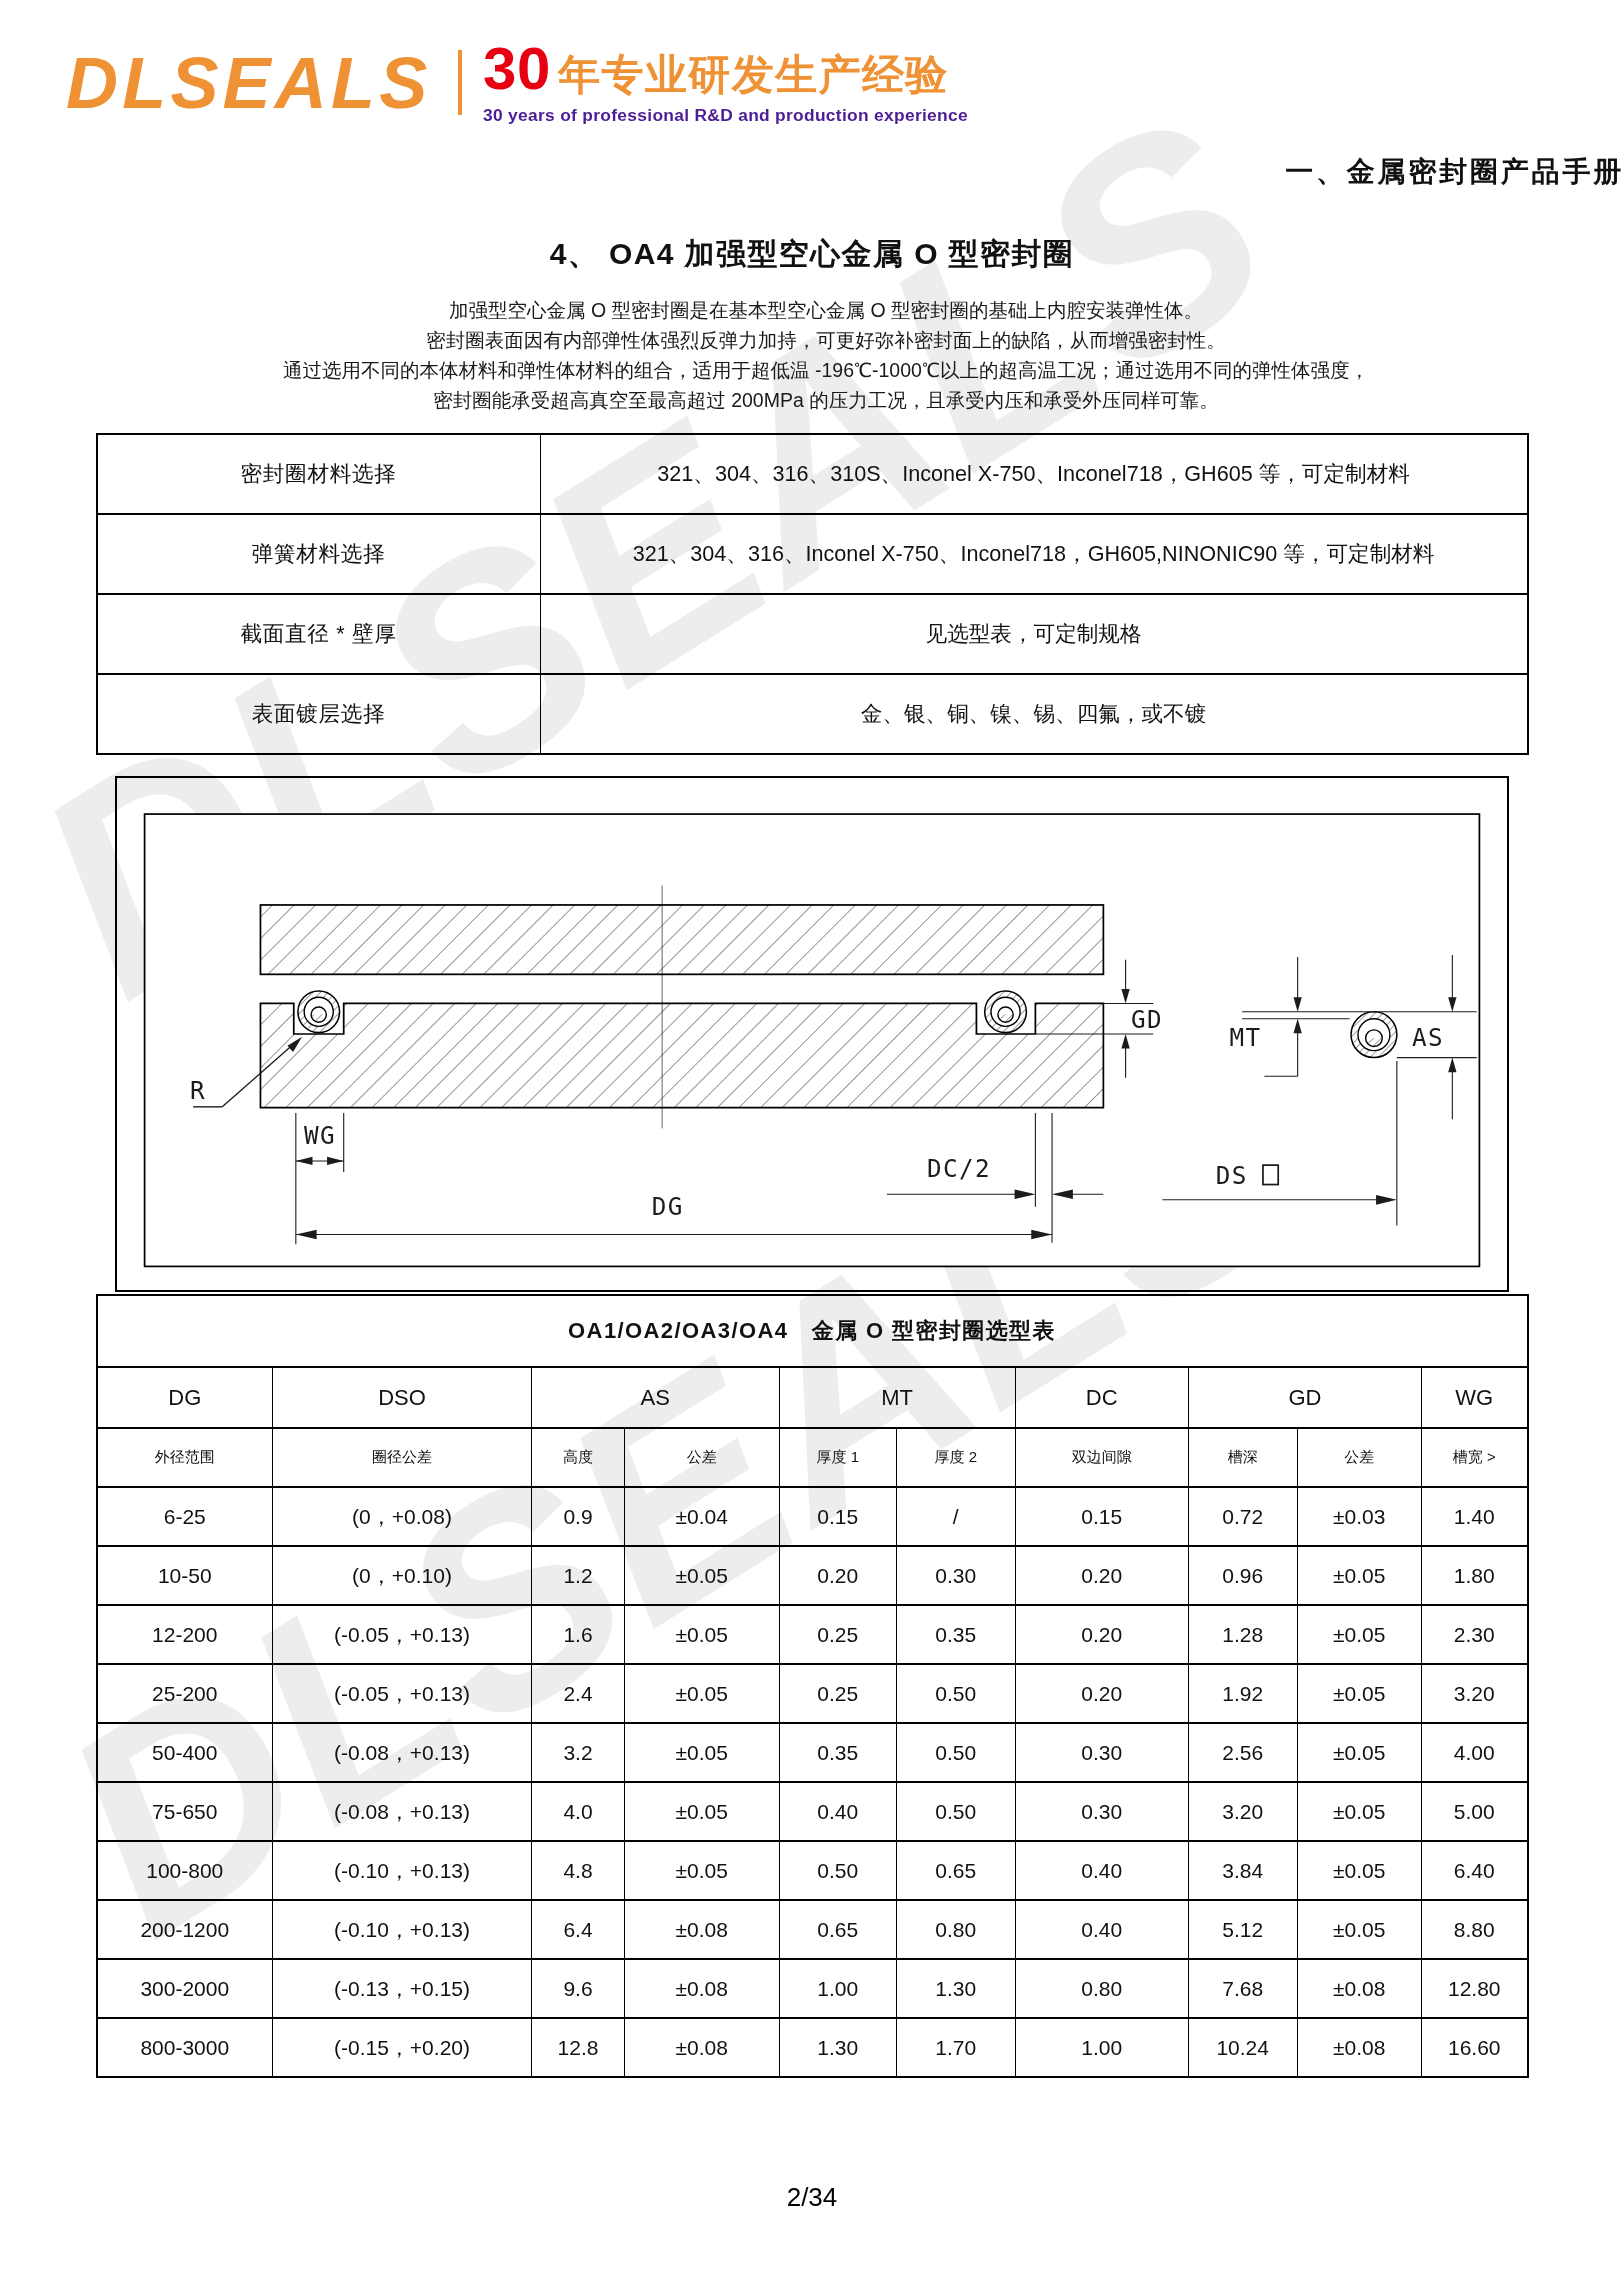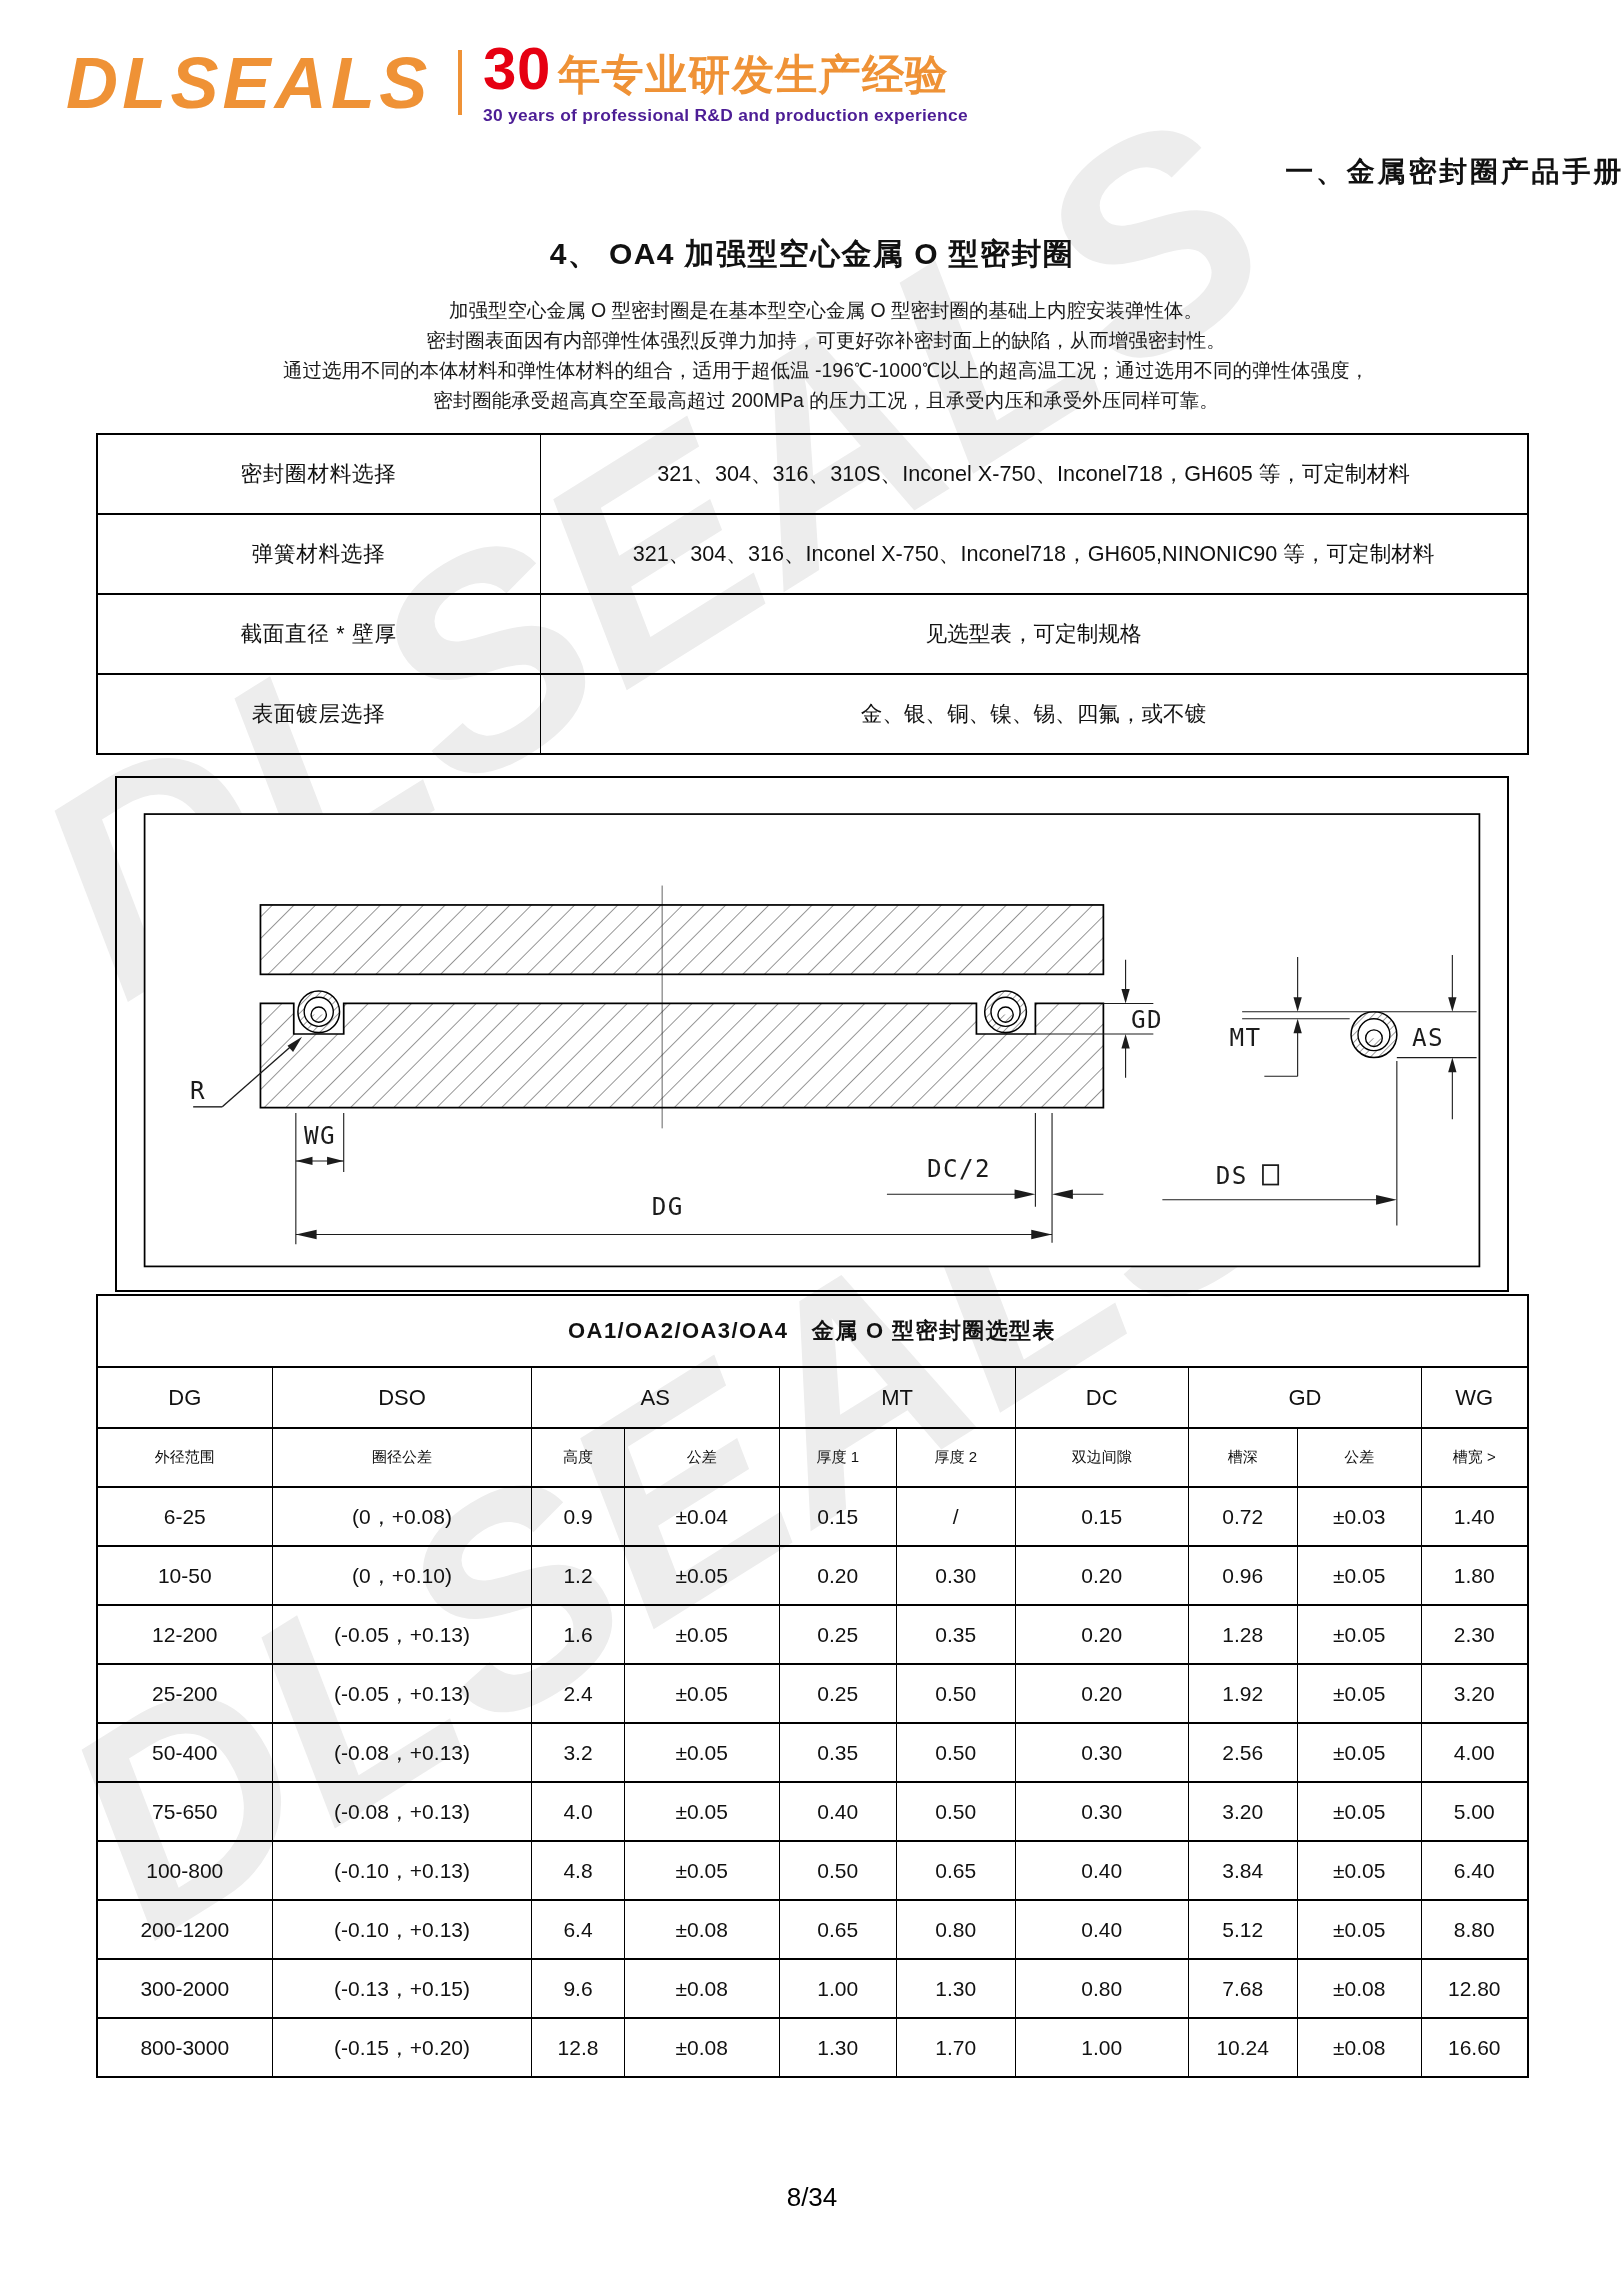--- a/index.html
+++ b/index.html
@@ -382,17 +382,17 @@
             <td class="cell">1.30</td>
             <td class="cell">1.70</td>
             <td class="cell">1.00</td>
             <td class="cell">10.24</td>
             <td class="cell">±0.08</td>
             <td class="cell">16.60</td>
           </tr>
         </tbody>
     </table>
 
-    <div class="footer">8/34</div>
+    <div class="footer">2/34</div>
 
   </div>
 </div>
 
 
 </body></html>

